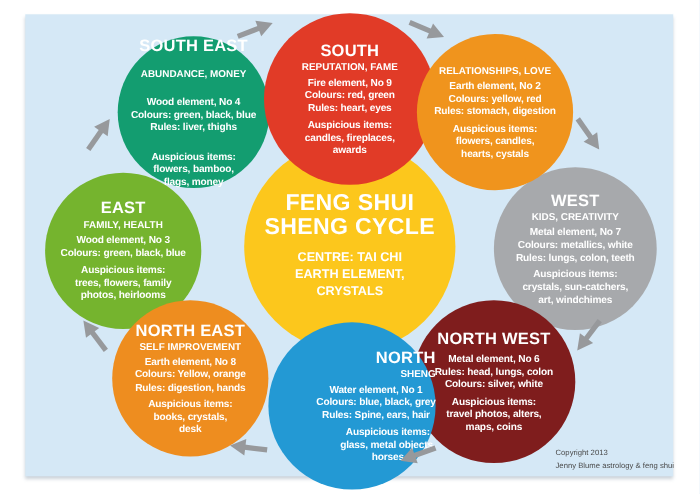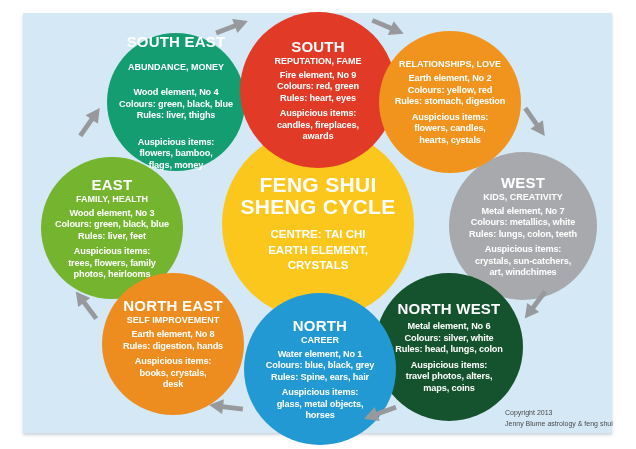--- a/index.html
+++ b/index.html
@@ -12,21 +12,21 @@
     background:#d5e8f6; box-shadow:0 2px 3px rgba(140,155,170,.45);
   }
   .circle {
     position:absolute; border-radius:50%; color:#fff; text-align:center;
     display:flex; flex-direction:column; align-items:center; justify-content:center;
   }
   .c-south     { left:240px; top:12px;  width:156px; height:156px; z-index:3; }
   .c-southwest { left:379px; top:31px;  width:142px; height:142px; z-index:4; }
   .c-west      { left:449px; top:152px; width:148px; height:148px; z-index:3; }
   .c-northwest { left:375px; top:273px; width:148px; height:148px; z-index:4; }
-  .c-north     { left:244px; top:293px; width:152px; height:152px; z-index:5; }
+  .c-north     { left:244px; top:293px; width:152px; height:152px; z-index:5;align-items:flex-end; }
   .c-northeast { left:102px; top:273px; width:142px; height:142px; z-index:4; }
   .c-east      { left:41px;  top:157px; width:142px; height:142px; z-index:3; }
   .c-southeast { left:107px; top:33px;  width:138px; height:138px; z-index:2; }
   .c-center    { left:222px; top:128px; width:192px; height:192px; z-index:1; }
 
   .c-name { font-weight:bold; font-size:15px; letter-spacing:.2px; white-space:nowrap; }
   .c-sub  { font-weight:bold; font-size:9px;  margin-top:1px; white-space:nowrap; }
   .c-details, .c-ausp {
     font-weight:bold; font-size:9.2px; line-height:1.25; margin-top:4px;
     letter-spacing:-.15px;
@@ -94,70 +94,70 @@
       <div>Colours: metallics, white</div>
       <div>Rules: lungs, colon, teeth</div>
     </div>
     <div class="c-ausp">
       <div>Auspicious items:</div>
       <div>crystals, sun-catchers,</div>
       <div>art, windchimes</div>
     </div>
   </div>
 
-  <div class="circle c-northwest" style="background-color: #14532d;">
+  <div class="circle c-northwest" style="background-color: #7f1d1d;">
     <div class="c-name">NORTH WEST</div>
     <div class="c-details">
       <div>Metal element, No 6</div>
+      <div>Rules: head, lungs, colon</div>
       <div>Colours: silver, white</div>
-      <div>Rules: head, lungs, colon</div>
     </div>
     <div class="c-ausp">
       <div>Auspicious items:</div>
       <div>travel photos, alters,</div>
       <div>maps, coins</div>
     </div>
   </div>
 
   <div class="circle c-north" style="background-color: rgb(35, 153, 212);">
     <div class="c-name">NORTH</div>
-    <div class="c-sub">CAREER</div>
+    <div class="c-sub">SHENG</div>
     <div class="c-details">
       <div>Water element, No 1</div>
       <div>Colours: blue, black, grey</div>
       <div>Rules: Spine, ears, hair</div>
     </div>
     <div class="c-ausp">
       <div>Auspicious items:</div>
       <div>glass, metal objects,</div>
       <div>horses</div>
     </div>
   </div>
 
   <div class="circle c-northeast" style="background-color: rgb(238, 141, 31);">
     <div class="c-name">NORTH EAST</div>
     <div class="c-sub">SELF IMPROVEMENT</div>
     <div class="c-details">
       <div>Earth element, No 8</div>
+      <div>Colours: Yellow, orange</div>
       <div>Rules: digestion, hands</div>
     </div>
     <div class="c-ausp">
       <div>Auspicious items:</div>
       <div>books, crystals,</div>
       <div>desk</div>
     </div>
   </div>
 
   <div class="circle c-east" style="background-color: rgb(117, 180, 46);">
     <div class="c-name">EAST</div>
     <div class="c-sub">FAMILY, HEALTH</div>
     <div class="c-details">
       <div>Wood element, No 3</div>
       <div>Colours: green, black, blue</div>
-      <div>Rules: liver, feet</div>
     </div>
     <div class="c-ausp">
       <div>Auspicious items:</div>
       <div>trees, flowers, family</div>
       <div>photos, heirlooms</div>
     </div>
   </div>
 
   <div class="circle c-southeast" style="background-color: rgb(19, 157, 112); justify-content: space-between;">
     <div class="c-name">SOUTH EAST</div>

